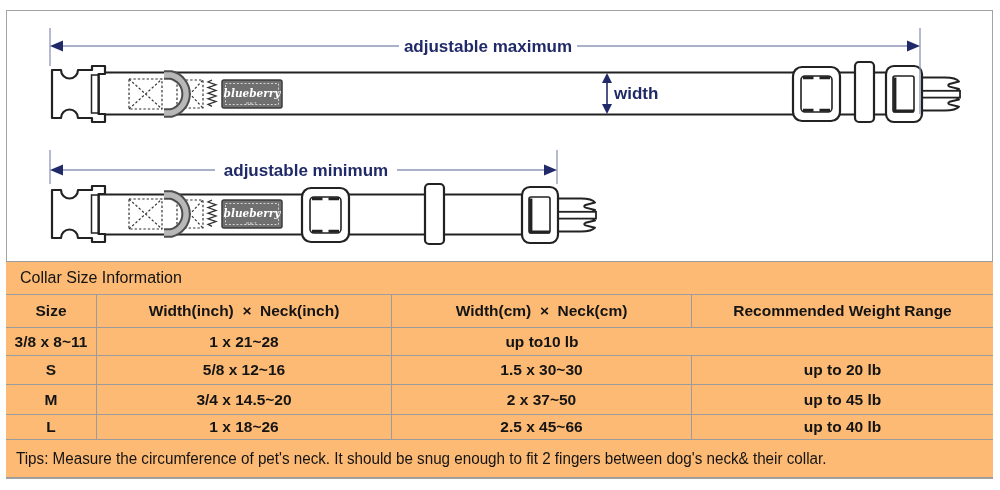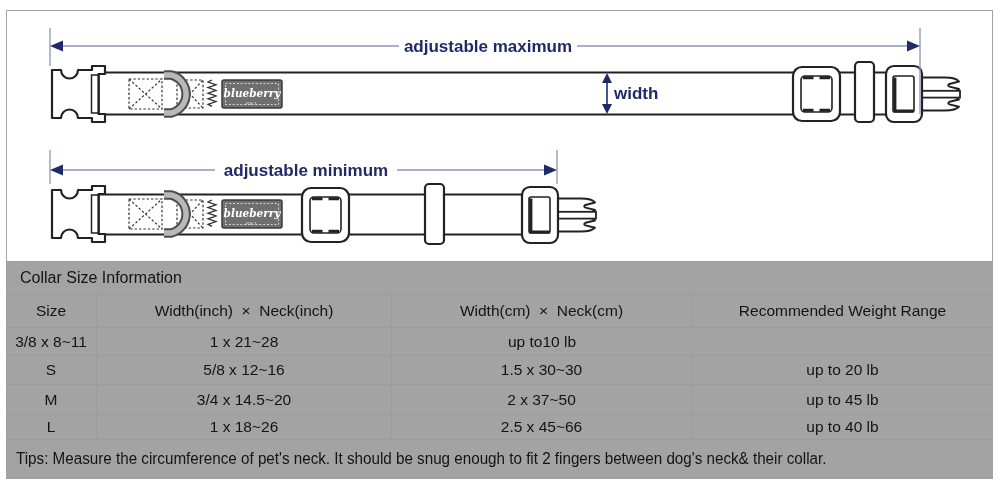--- a/index.html
+++ b/index.html
@@ -18,23 +18,23 @@
   .brand-script{
     font-family:"DejaVu Serif",serif;font-style:italic;font-weight:bold;font-size:10.5px;fill:#ffffff;
   }
   .brand-sub{
     font-family:"Liberation Sans",sans-serif;font-size:4.2px;letter-spacing:1.2px;fill:#e8e8e8;
   }
   .tbl{
     position:absolute;left:6px;top:261px;width:987px;height:217px;
     color:#141414;font-size:15.5px;
   }
-  .row{position:absolute;left:0;width:987px;box-sizing:border-box;border-bottom:1px solid #9c9c9c;background:#a3a3a3;}
+  .row{position:absolute;left:0;width:987px;box-sizing:border-box;border-bottom:1px solid #9c9c9c;background:#fdba74;}
   .row.title{top:0;height:34px;border-top:1px solid #9c9c9c;display:flex;align-items:center;padding-left:14px;font-size:16px;}
-  .gridrow{display:grid;grid-template-columns:91px 295px 300px 1fr;align-items:stretch;}
+  .gridrow{display:grid;grid-template-columns:91px 295px 300px 1fr;align-items:stretch;font-weight:bold;}
   .row.head{top:34px;height:33px;font-size:15.5px;}
   .row.r-xs{top:67px;height:28px;}
   .row.r-s{top:95px;height:29px;}
   .row.r-m{top:124px;height:30px;}
   .row.r-l{top:154px;height:25px;}
   .row.tips{top:179px;height:38px;display:flex;align-items:center;padding-left:10px;border-bottom:1px solid #9c9c9c;}
   .c{display:flex;align-items:center;justify-content:center;border-right:1px solid #9c9c9c;box-sizing:border-box;}
   .c:last-child{border-right:none;}
   .head .c{white-space:pre;}
   .tips-inner{display:inline-block;font-size:16px;transform:scaleX(0.95);transform-origin:left center;white-space:nowrap;}

